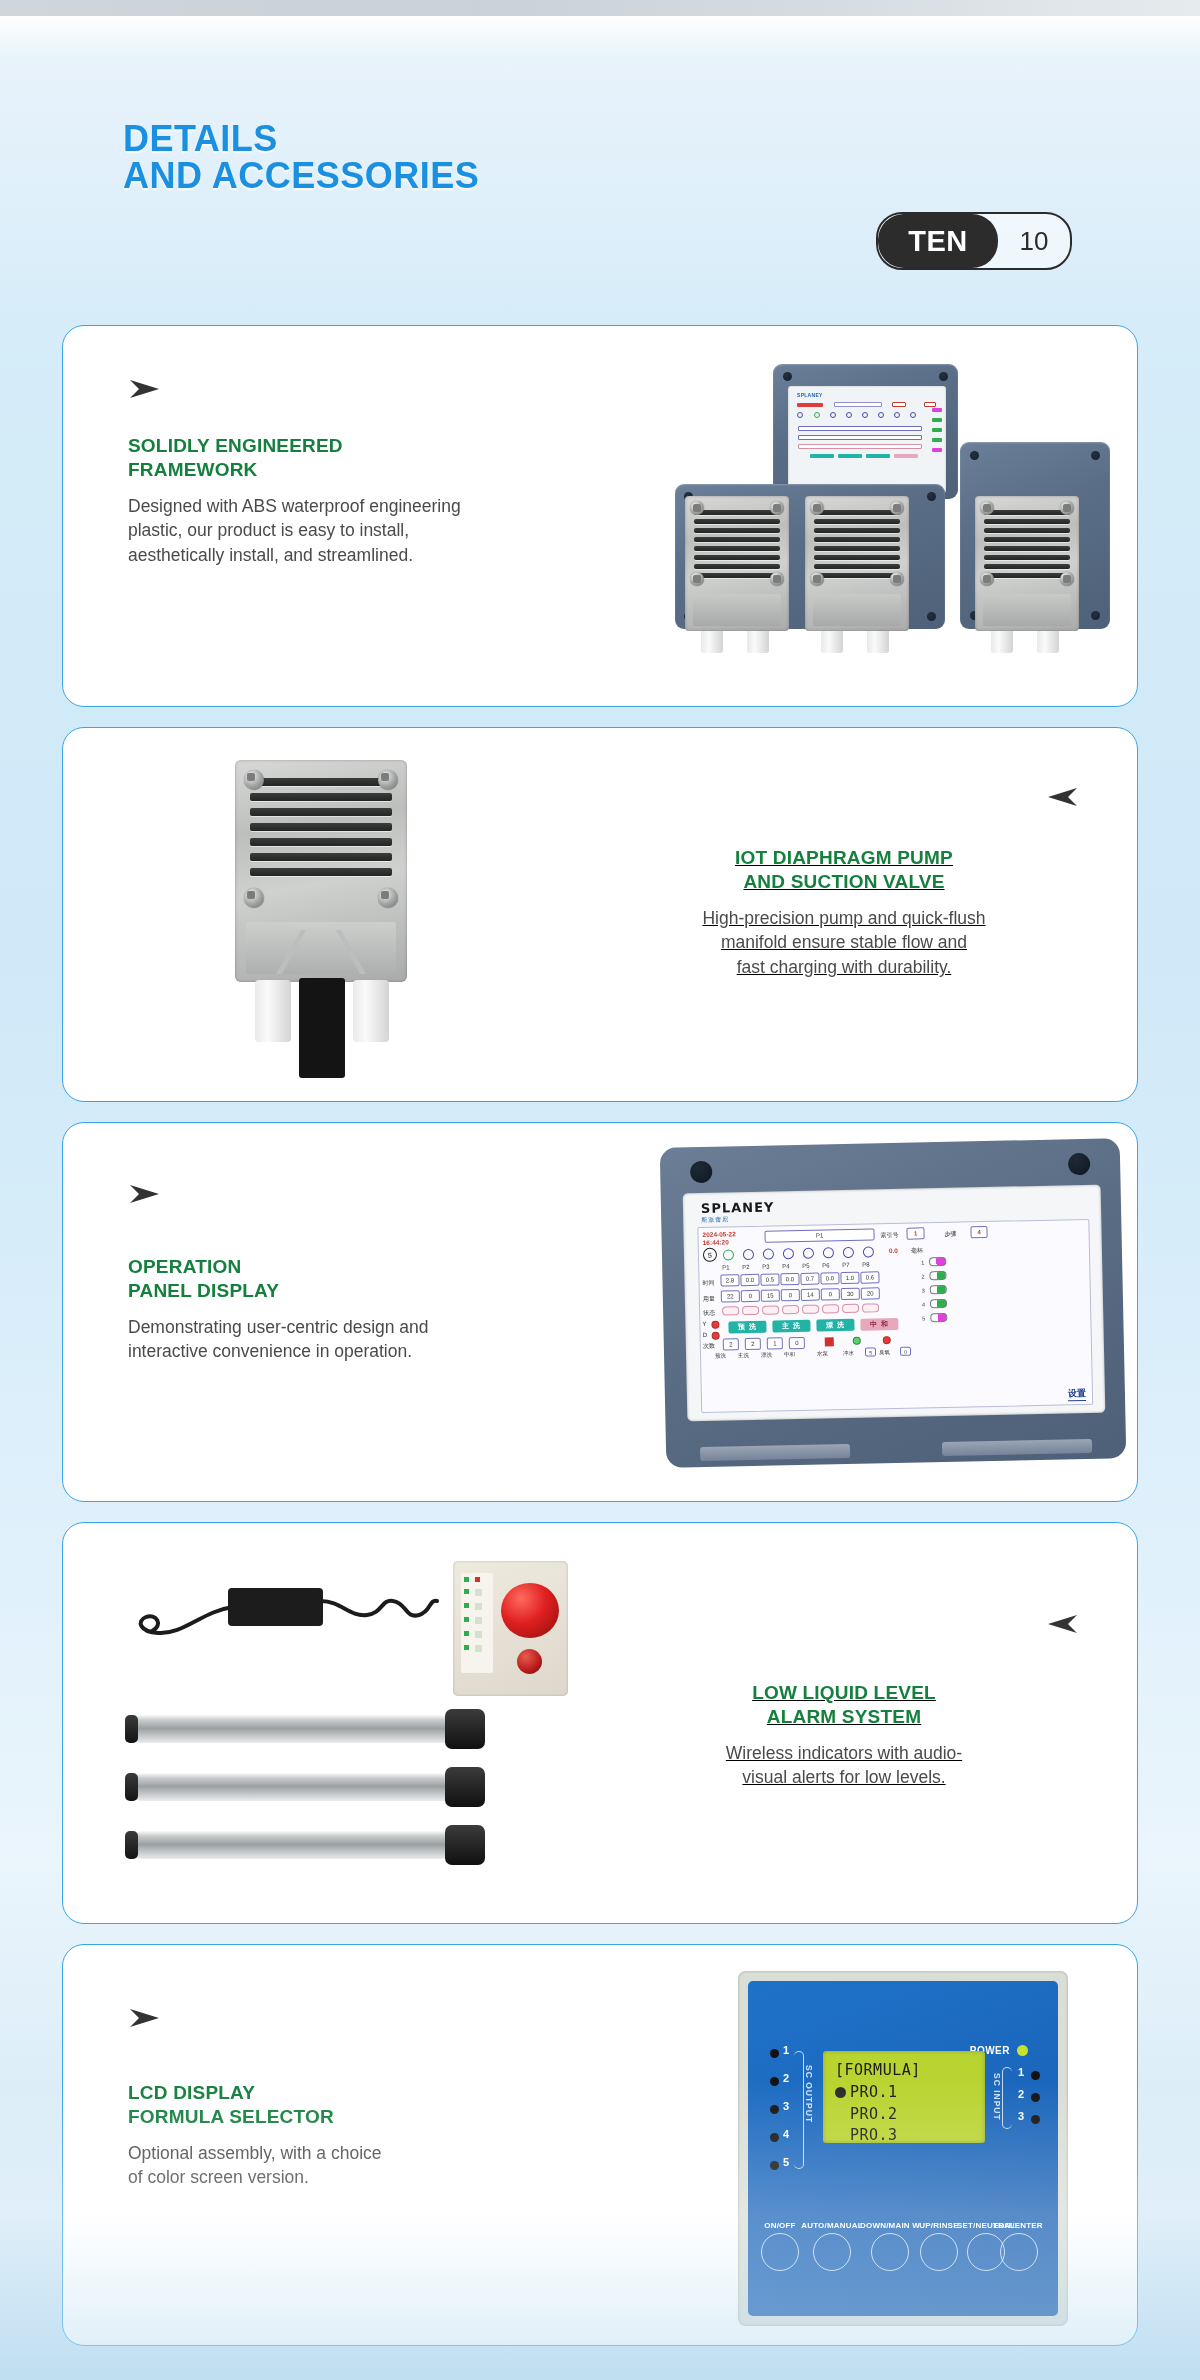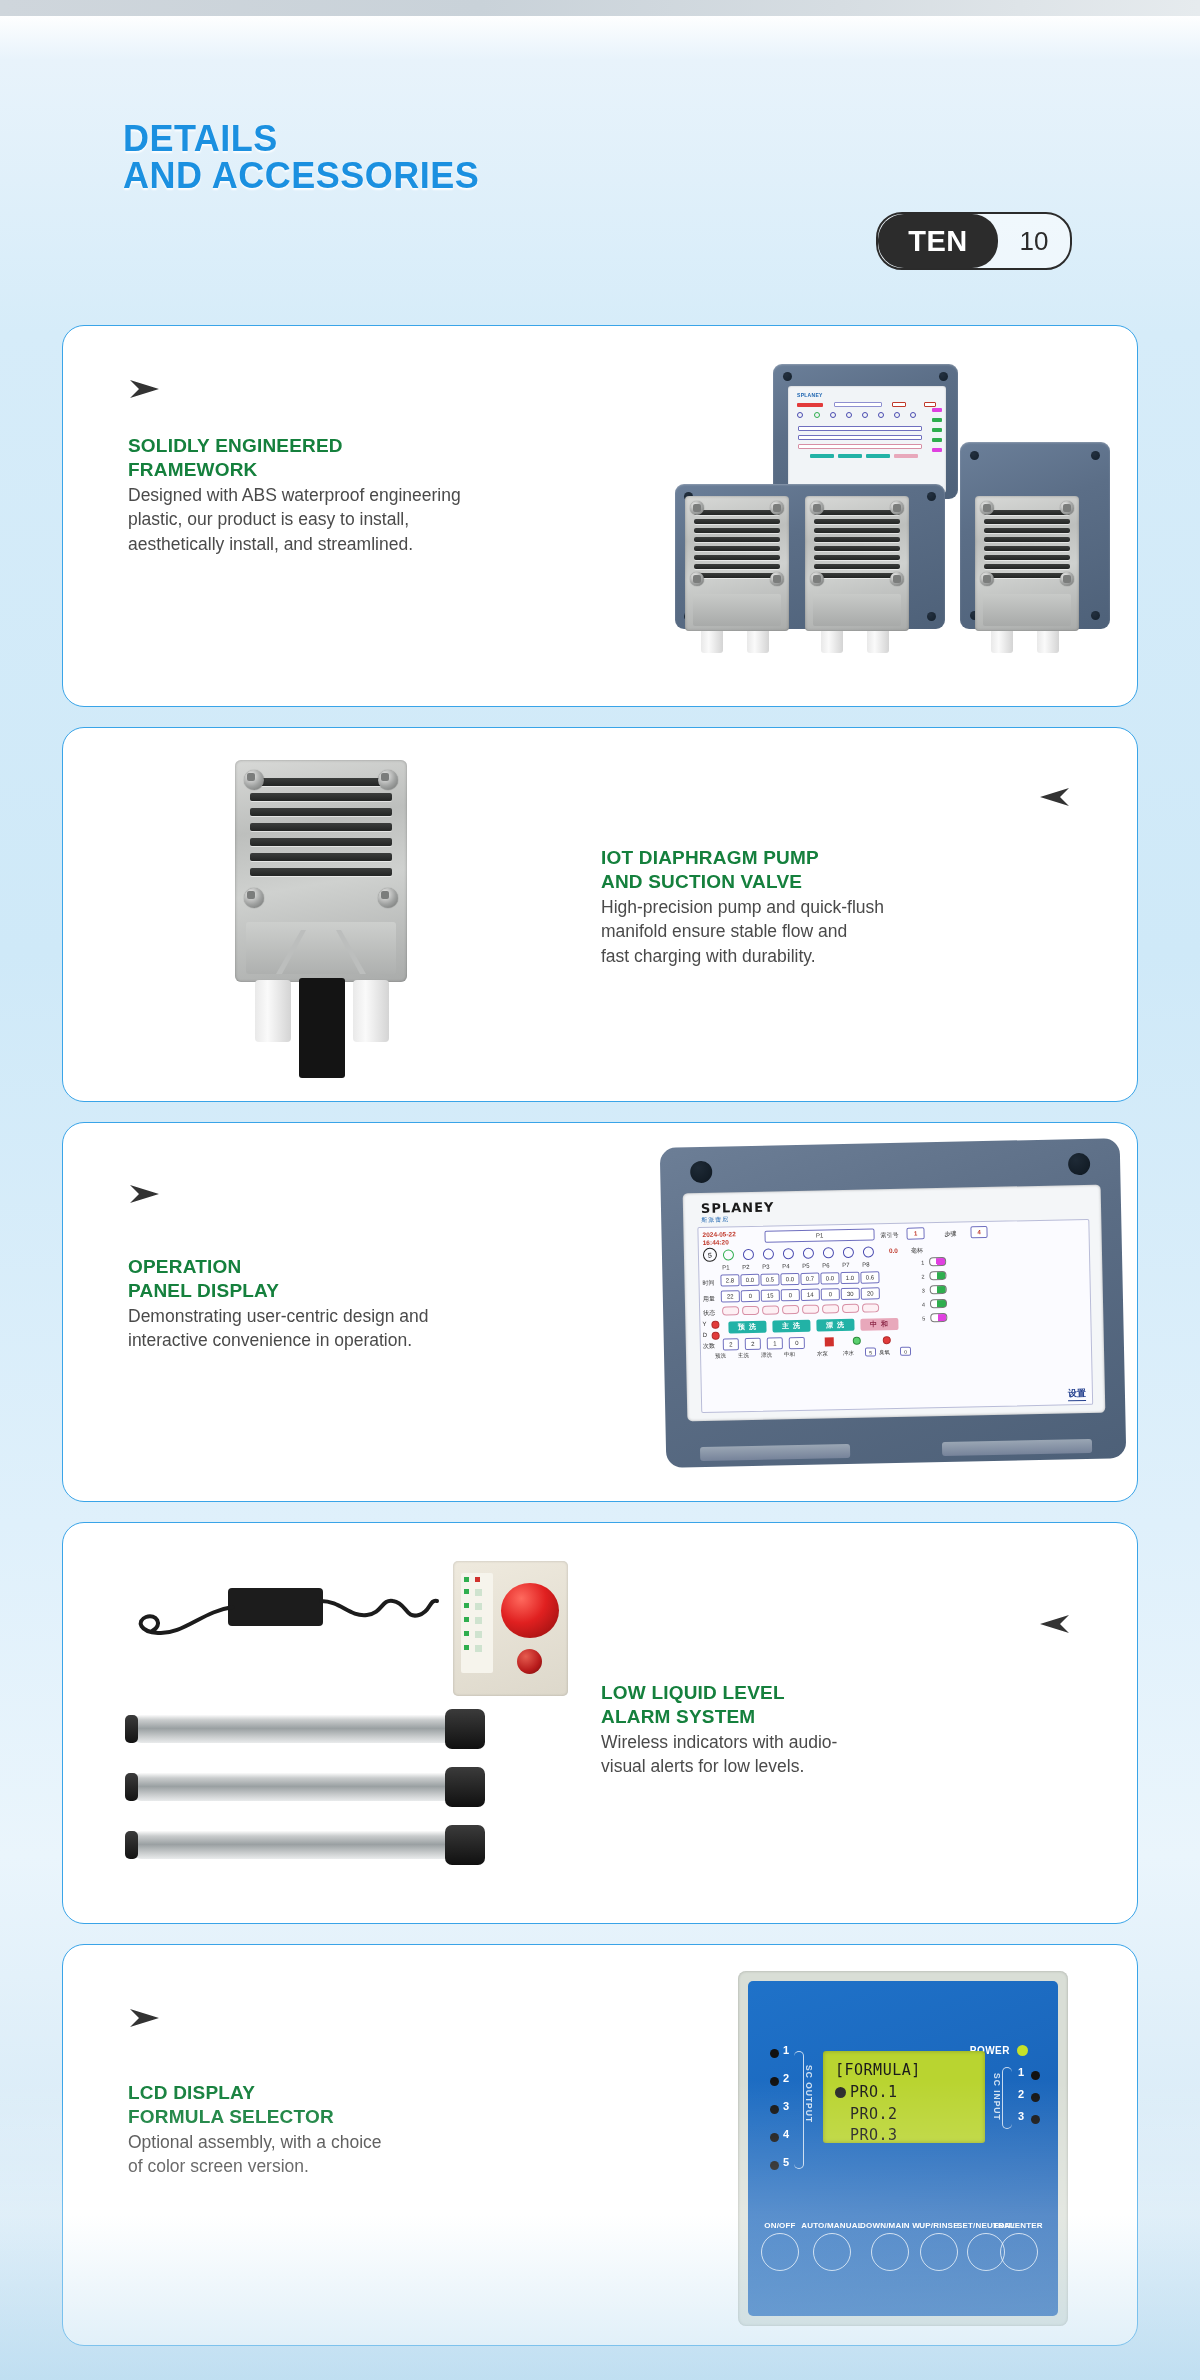--- a/index.html
+++ b/index.html
@@ -74,39 +74,40 @@
     overflow: hidden;
   }
   .c1 { top: 325px; height: 382px; }
   .c2 { top: 727px; height: 375px; }
   .c3 { top: 1122px; height: 380px; }
   .c4 { top: 1522px; height: 402px; }
   .c5 { top: 1944px; height: 402px; }
 
   .textcol { position: absolute; }
   .textcol.left  { left: 65px;  width: 470px; text-align: left; }
-  .textcol.right { right: 66px; width: 470px; text-align: left; }
+  .textcol.right { right: 58px; width: 470px; text-align: center; text-decoration: underline; }
 
   .arrow {
     font-size: 30px; color: #333; line-height: 1;
     font-family: "DejaVu Sans", sans-serif;
     font-weight: 700;
     display: block;
   }
   .arrow svg { display: block; }
   .arrow.right-align svg { margin-left: auto; }
 
   .ctitle {
     color: #15803d;
     font-size: 19px; font-weight: 600; line-height: 1.28;
     letter-spacing: 0.2px;
   }
   .cdesc {
     color: #4a4a4a;
     font-size: 17.5px; line-height: 1.42; font-weight: 400;
+    margin-top: 11px;
   }
 
   
   .art { position: absolute; }
 
   
   .housing {
     position: absolute;
     background: linear-gradient(160deg,#6b7f99 0%, #5b6e87 38%, #4e6179 100%);
     border-radius: 9px;

